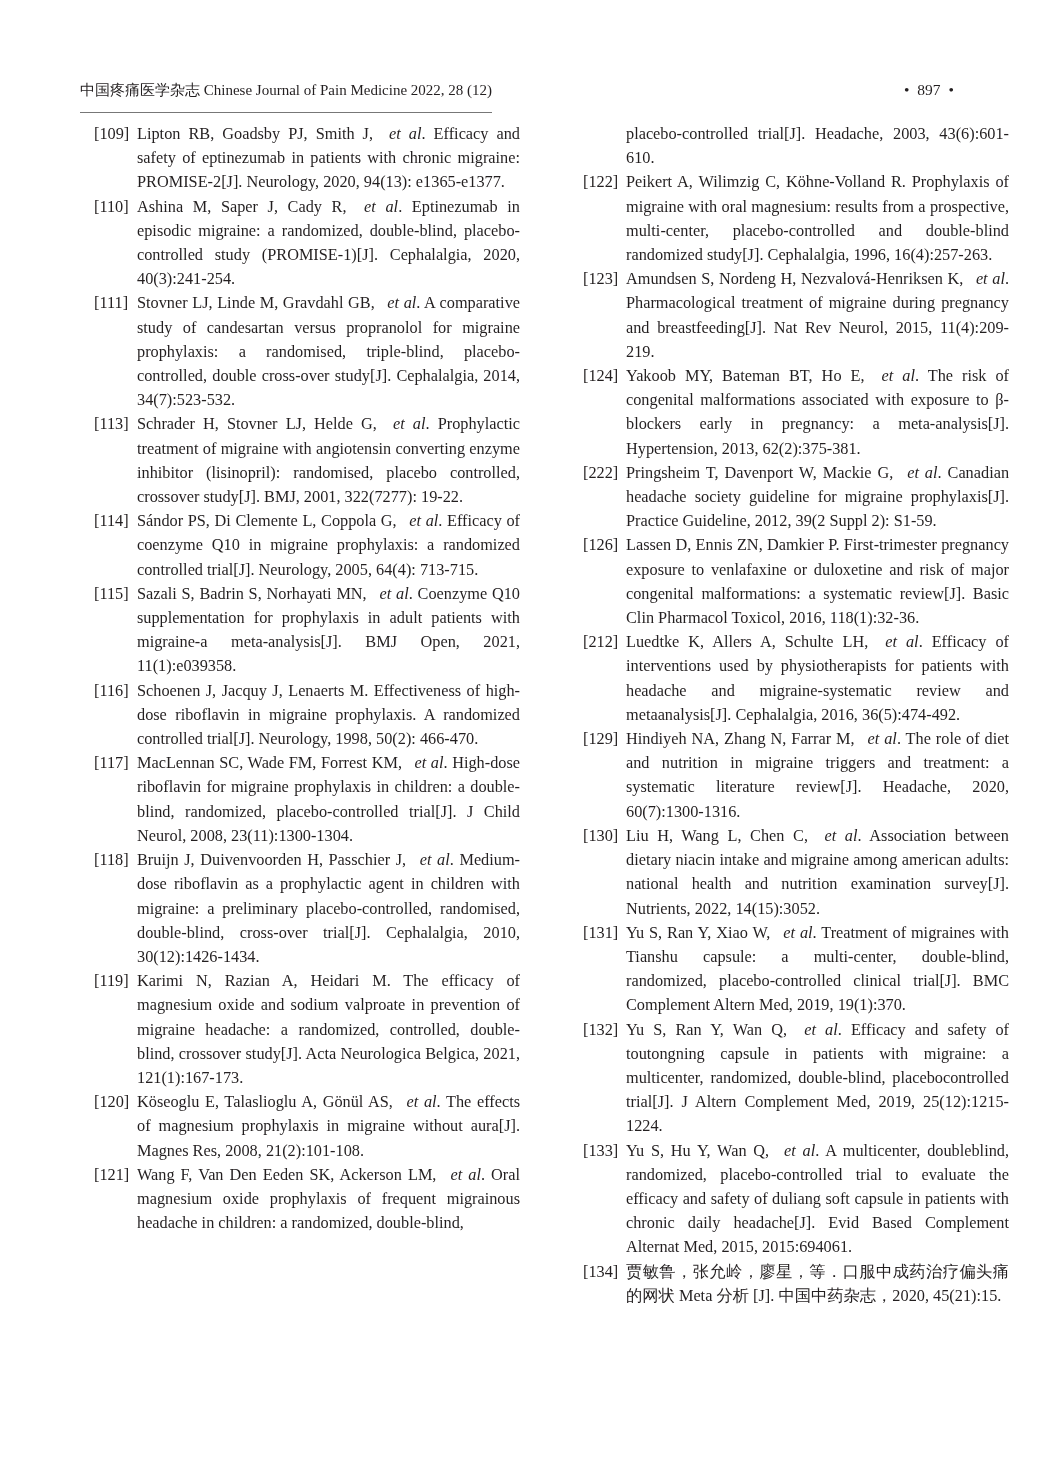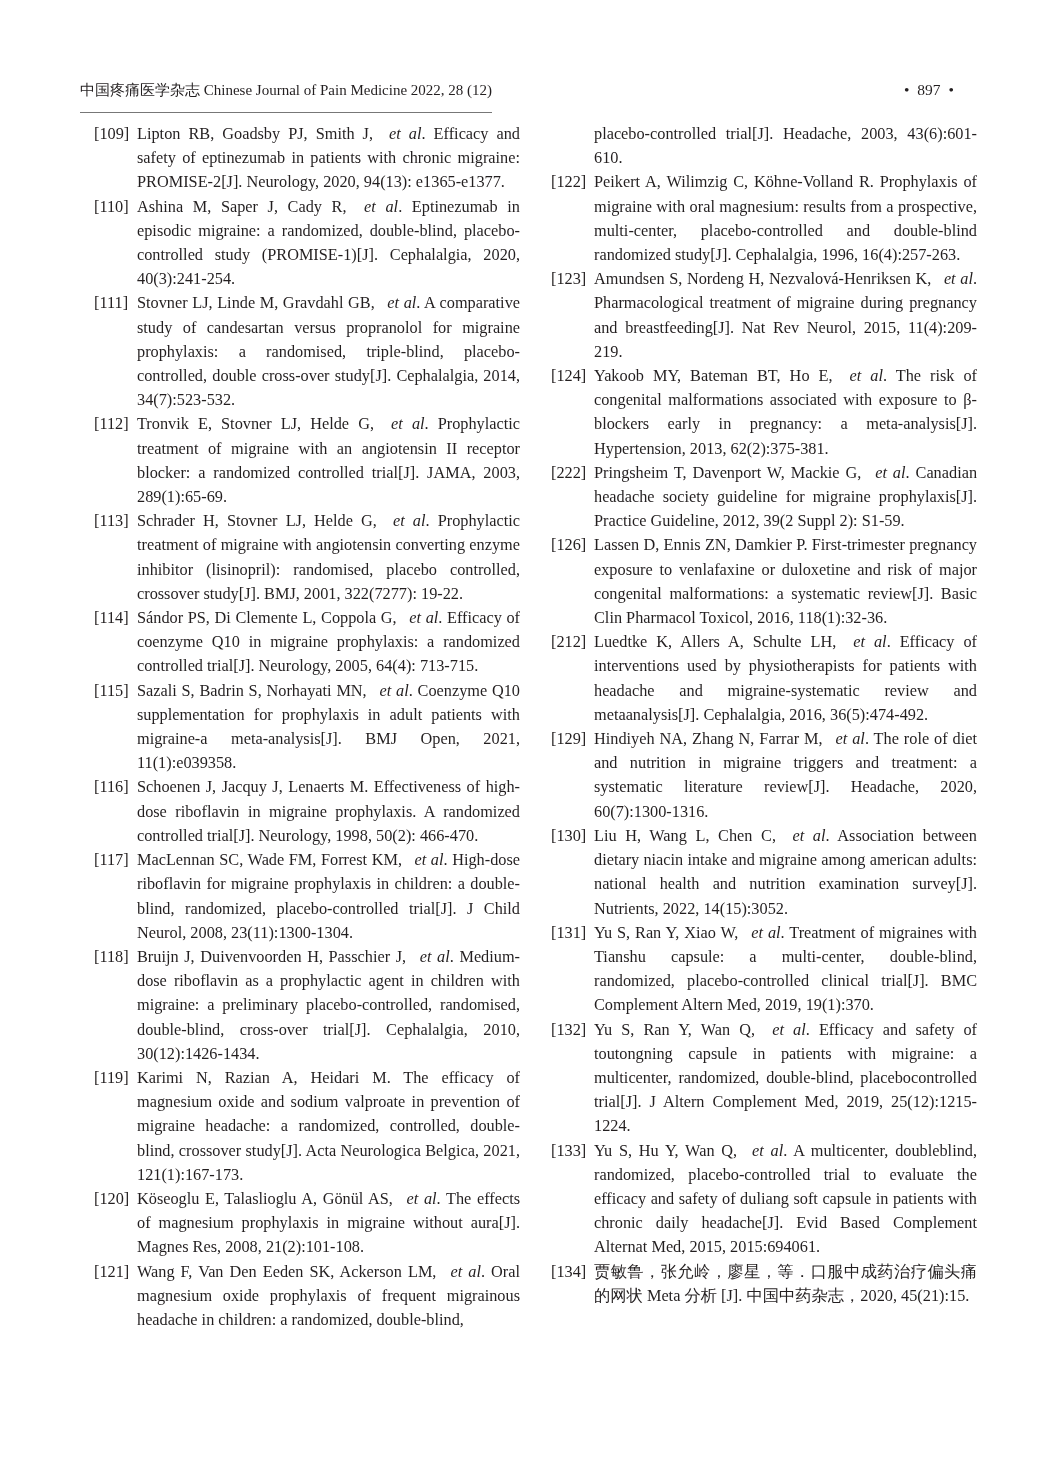--- a/index.html
+++ b/index.html
@@ -17,21 +17,21 @@
   .page-number {
     position: absolute; right: 88px; top: 80px;
     font-size: 15.5px; line-height: 20px; white-space: nowrap;
   }
   .page-number .dot { padding: 0 8px; }
   .col {
     position: absolute; top: 122px; width: 426px;
     font-size: 16.3px; line-height: 24.2px;
   }
   .col.left { left: 94px; }
-  .col.right { left: 551px; }
+  .col.right { left: 583px; }
   .ref {
     display: flex; align-items: flex-start;
   }
   .ref-num { width: 43px; flex: 0 0 43px; white-space: nowrap; }
   .ref-text { flex: 1; text-align: justify; }
   .cont { padding-left: 43px; text-align: justify; }
   .et-al { font-style: italic; margin-left: 8px; }
 </style>
 </head>
 <body>
@@ -44,24 +44,20 @@
       <span class="ref-num">[109]</span>
       <span class="ref-text"><span>Lipton RB, Goadsby PJ, Smith J, </span><span class="et-al">et al</span><span>. Efficacy and safety of eptinezumab in patients with chronic migraine: PROMISE-2[J]. Neurology, 2020, 94(13): e1365-e1377.</span></span>
     </div>
     <div class="ref">
       <span class="ref-num">[110]</span>
       <span class="ref-text"><span>Ashina M, Saper J, Cady R, </span><span class="et-al">et al</span><span>. Eptinezumab in episodic migraine: a randomized, double-blind, placebo-controlled study (PROMISE-1)[J]. Cephalalgia, 2020, 40(3):241-254.</span></span>
     </div>
     <div class="ref">
       <span class="ref-num">[111]</span>
       <span class="ref-text"><span>Stovner LJ, Linde M, Gravdahl GB, </span><span class="et-al">et al</span><span>. A comparative study of candesartan versus propranolol for migraine prophylaxis: a randomised, triple-blind, placebo-controlled, double cross-over study[J]. Cephalalgia, 2014, 34(7):523-532.</span></span>
-    </div>
-    <div class="ref">
-      <span class="ref-num">[112]</span>
-      <span class="ref-text"><span>Tronvik E, Stovner LJ, Helde G, </span><span class="et-al">et al</span><span>. Prophylactic treatment of migraine with an angiotensin II receptor blocker: a randomized controlled trial[J]. JAMA, 2003, 289(1):65-69.</span></span>
     </div>
     <div class="ref">
       <span class="ref-num">[113]</span>
       <span class="ref-text"><span>Schrader H, Stovner LJ, Helde G, </span><span class="et-al">et al</span><span>. Prophylactic treatment of migraine with angiotensin converting enzyme inhibitor (lisinopril): randomised, placebo controlled, crossover study[J]. BMJ, 2001, 322(7277): 19-22.</span></span>
     </div>
     <div class="ref">
       <span class="ref-num">[114]</span>
       <span class="ref-text"><span>Sándor PS, Di Clemente L, Coppola G, </span><span class="et-al">et al</span><span>. Efficacy of coenzyme Q10 in migraine prophylaxis: a randomized controlled trial[J]. Neurology, 2005, 64(4): 713-715.</span></span>
     </div>
     <div class="ref">

